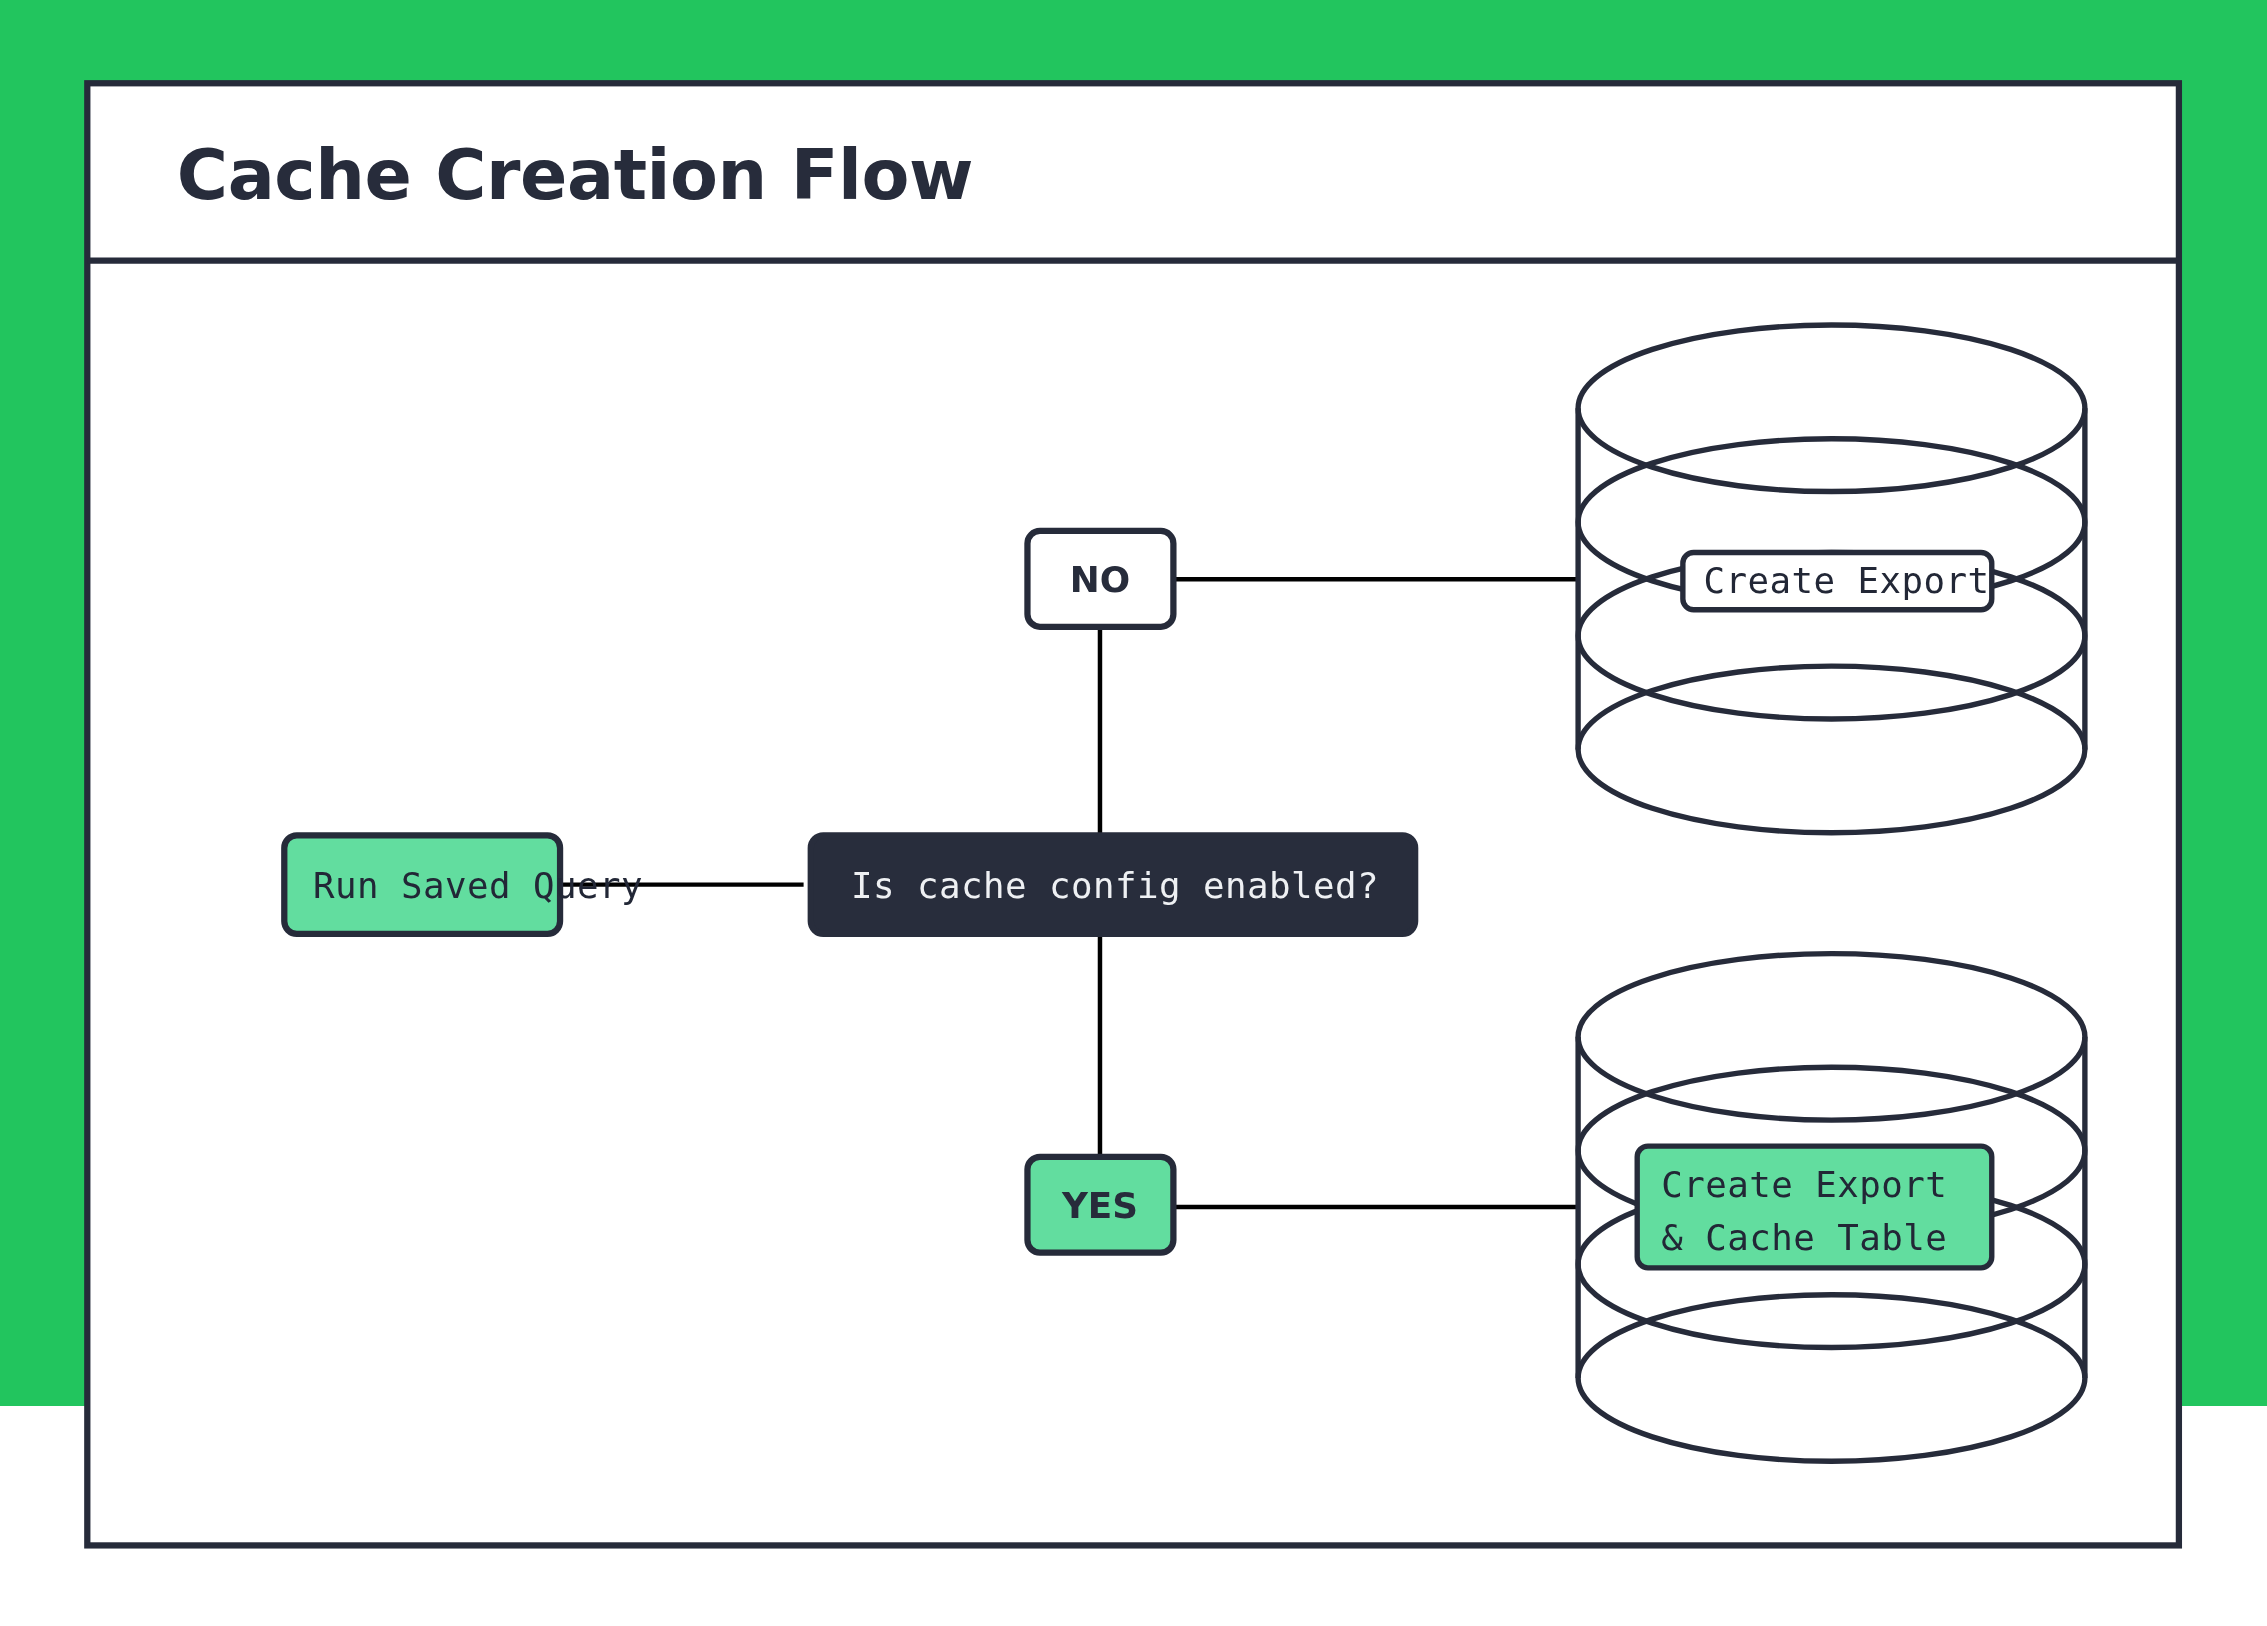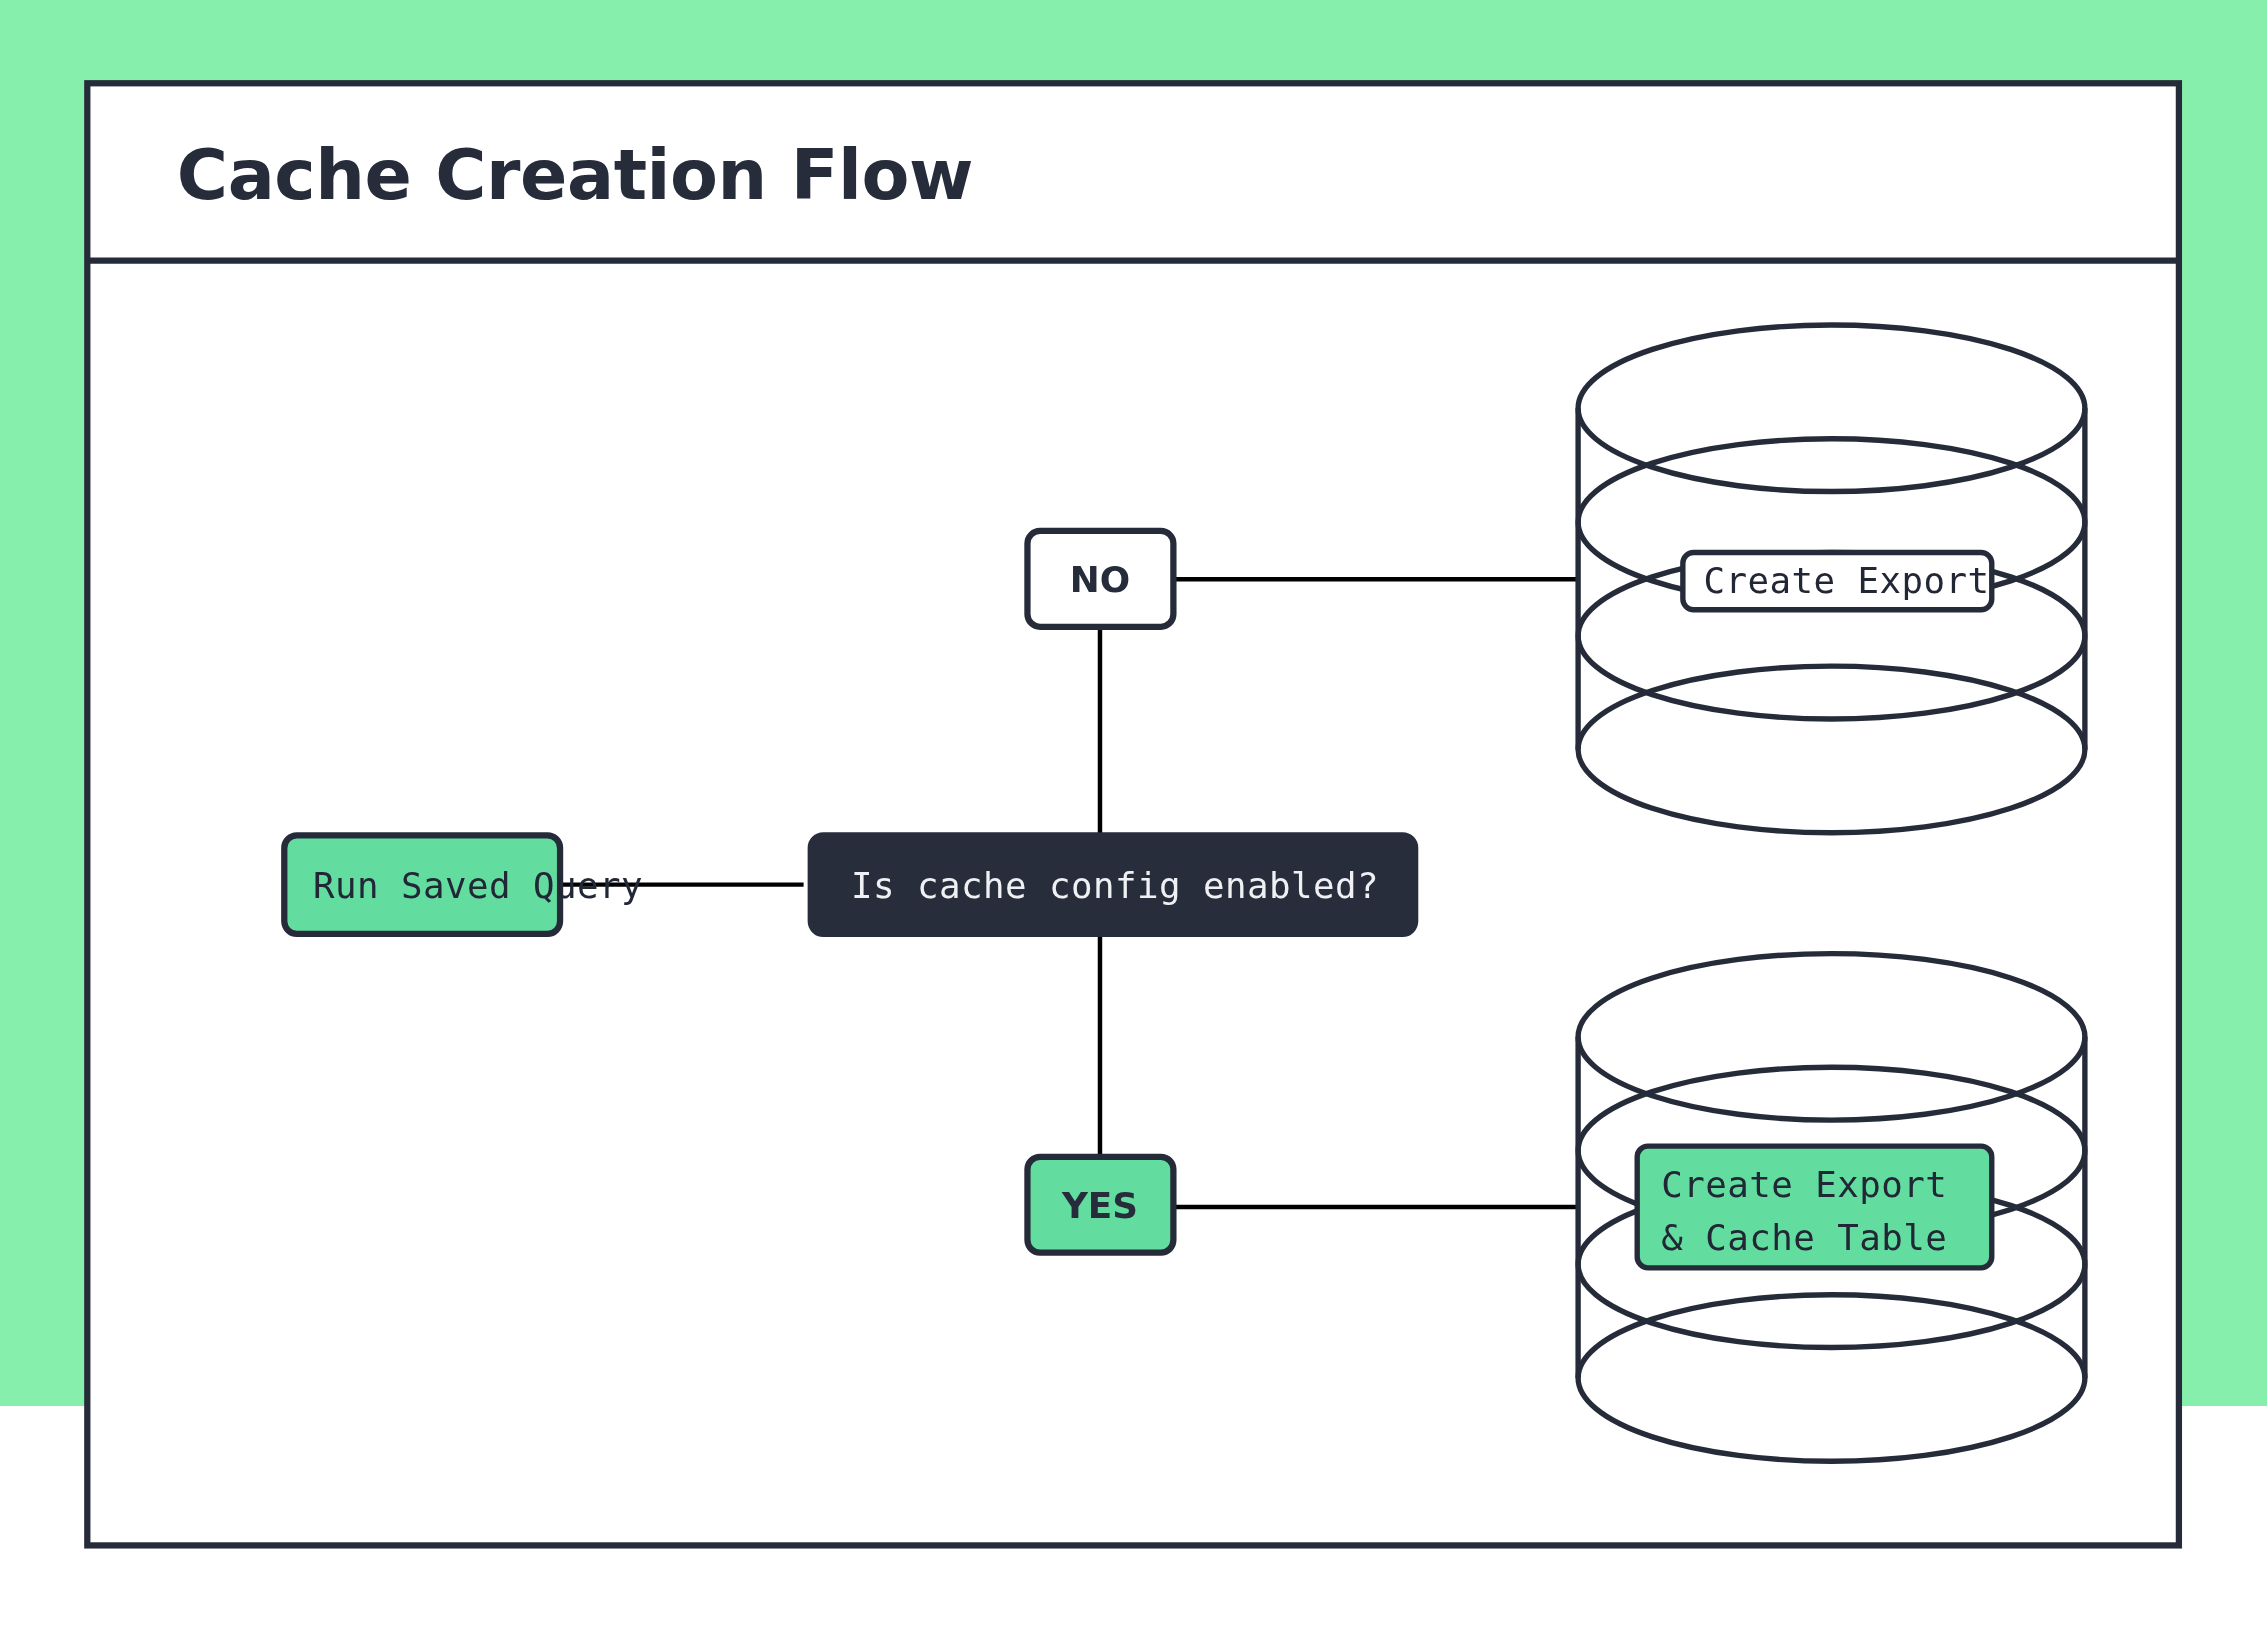--- a/index.html
+++ b/index.html
@@ -10,21 +10,21 @@
   body {
     width: 2268px;
     height: 1626px;
     font-family: "Liberation Sans", sans-serif;
     overflow: hidden;
   }
   #stage {
     position: relative;
     width: 2268px;
     height: 1406px;
-    background: #86efac;
+    background: #22c55e;
   }
   #diagram-svg {
     position: absolute;
     top: 0;
     left: 0;
     width: 2268px;
     height: 1626px;
     display: block;
   }
   .frame-rect {

